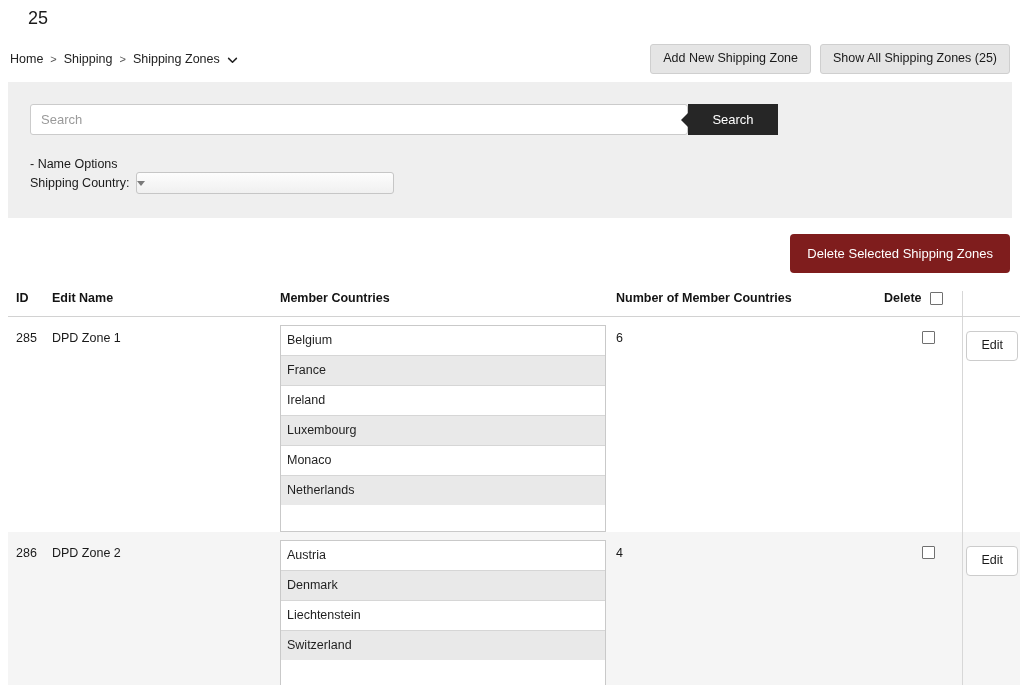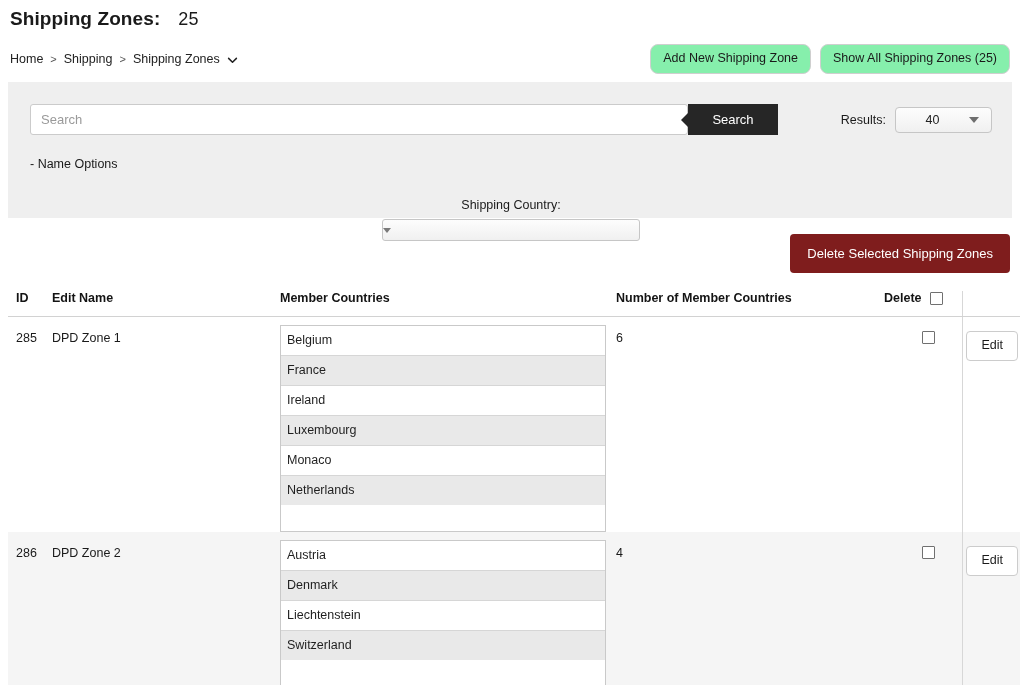--- a/index.html
+++ b/index.html
@@ -55,23 +55,23 @@
     display: inline-block;
     margin-left: 7px;
     width: 11px; height: 11px;
     position: relative;
     top: 1px;
   }
   .chev-down svg { display: block; }
 
   .head-actions { display: flex; gap: 9px; }
   .btn-outline {
-    background: #86efac;
+    background: #e5e5e5;
     border: 1px solid #cfcfcf;
-    border-radius: 8px;
+    border-radius: 3px;
     font-size: 12.5px;
     color: #1a1a1a;
     padding: 7px 12px 8px 12px;
     line-height: 1;
     cursor: pointer;
     font-family: "Liberation Sans", sans-serif;
     white-space: nowrap;
   }
 
   
@@ -165,23 +165,22 @@
     font-size: 12.5px;
     color: #1a1a1a;
     margin-top: 22px;
     cursor: pointer;
     display: inline-block;
   }
 
   .country-row {
     display: flex;
     align-items: center;
-    margin-top: 26px;
+    margin-top: 0;
     gap: 7px;
-    flex-direction: column;
   }
   .country-label { font-size: 12.5px; color: #1a1a1a; }
   .country-select {
     width: 258px;
     height: 22px;
     border-radius: 3px;
   }
   .country-select .val { text-align: left; padding-left: 9px; font-size: 12.5px; color: #333; }
   .country-select .caret {
     border-left: 4px solid transparent;
@@ -294,21 +293,20 @@
     line-height: 1;
   }
 
   .hdr-divider-cell { border-left: 1px solid #d7d7d7; }
 </style>
 </head>
 <body>
 
 <div class="page-head">
   <div class="page-title">
-    <span>Shipping Zones:</span>
     <span class="count">25</span>
   </div>
 </div>
 
 <div class="headbar">
   <div class="breadcrumb">
     <span class="crumb">Home</span>
     <span class="sep">&gt;</span>
     <span class="crumb">Shipping</span>
     <span class="sep">&gt;</span>
@@ -323,27 +321,20 @@
     <button class="btn-outline">Add New Shipping Zone</button>
     <button class="btn-outline">Show All Shipping Zones (25)</button>
   </div>
 </div>
 
 <div class="filter-panel">
   <div class="search-row">
     <div class="search-wrap">
       <input class="search-input" type="text" placeholder="Search" style="">
       <button class="search-btn">Search</button>
-    </div>
-    <div class="results-wrap">
-      <span class="results-label">Results:</span>
-      <div class="select-box results-select">
-        <span class="val">40</span>
-        <span class="caret"></span>
-      </div>
     </div>
   </div>
 
   <div class="other-options">- Name Options</div>
 
   <div class="country-row">
     <span class="country-label">Shipping Country:</span>
     <div class="select-box country-select">
       <span class="caret"></span>
     </div>

